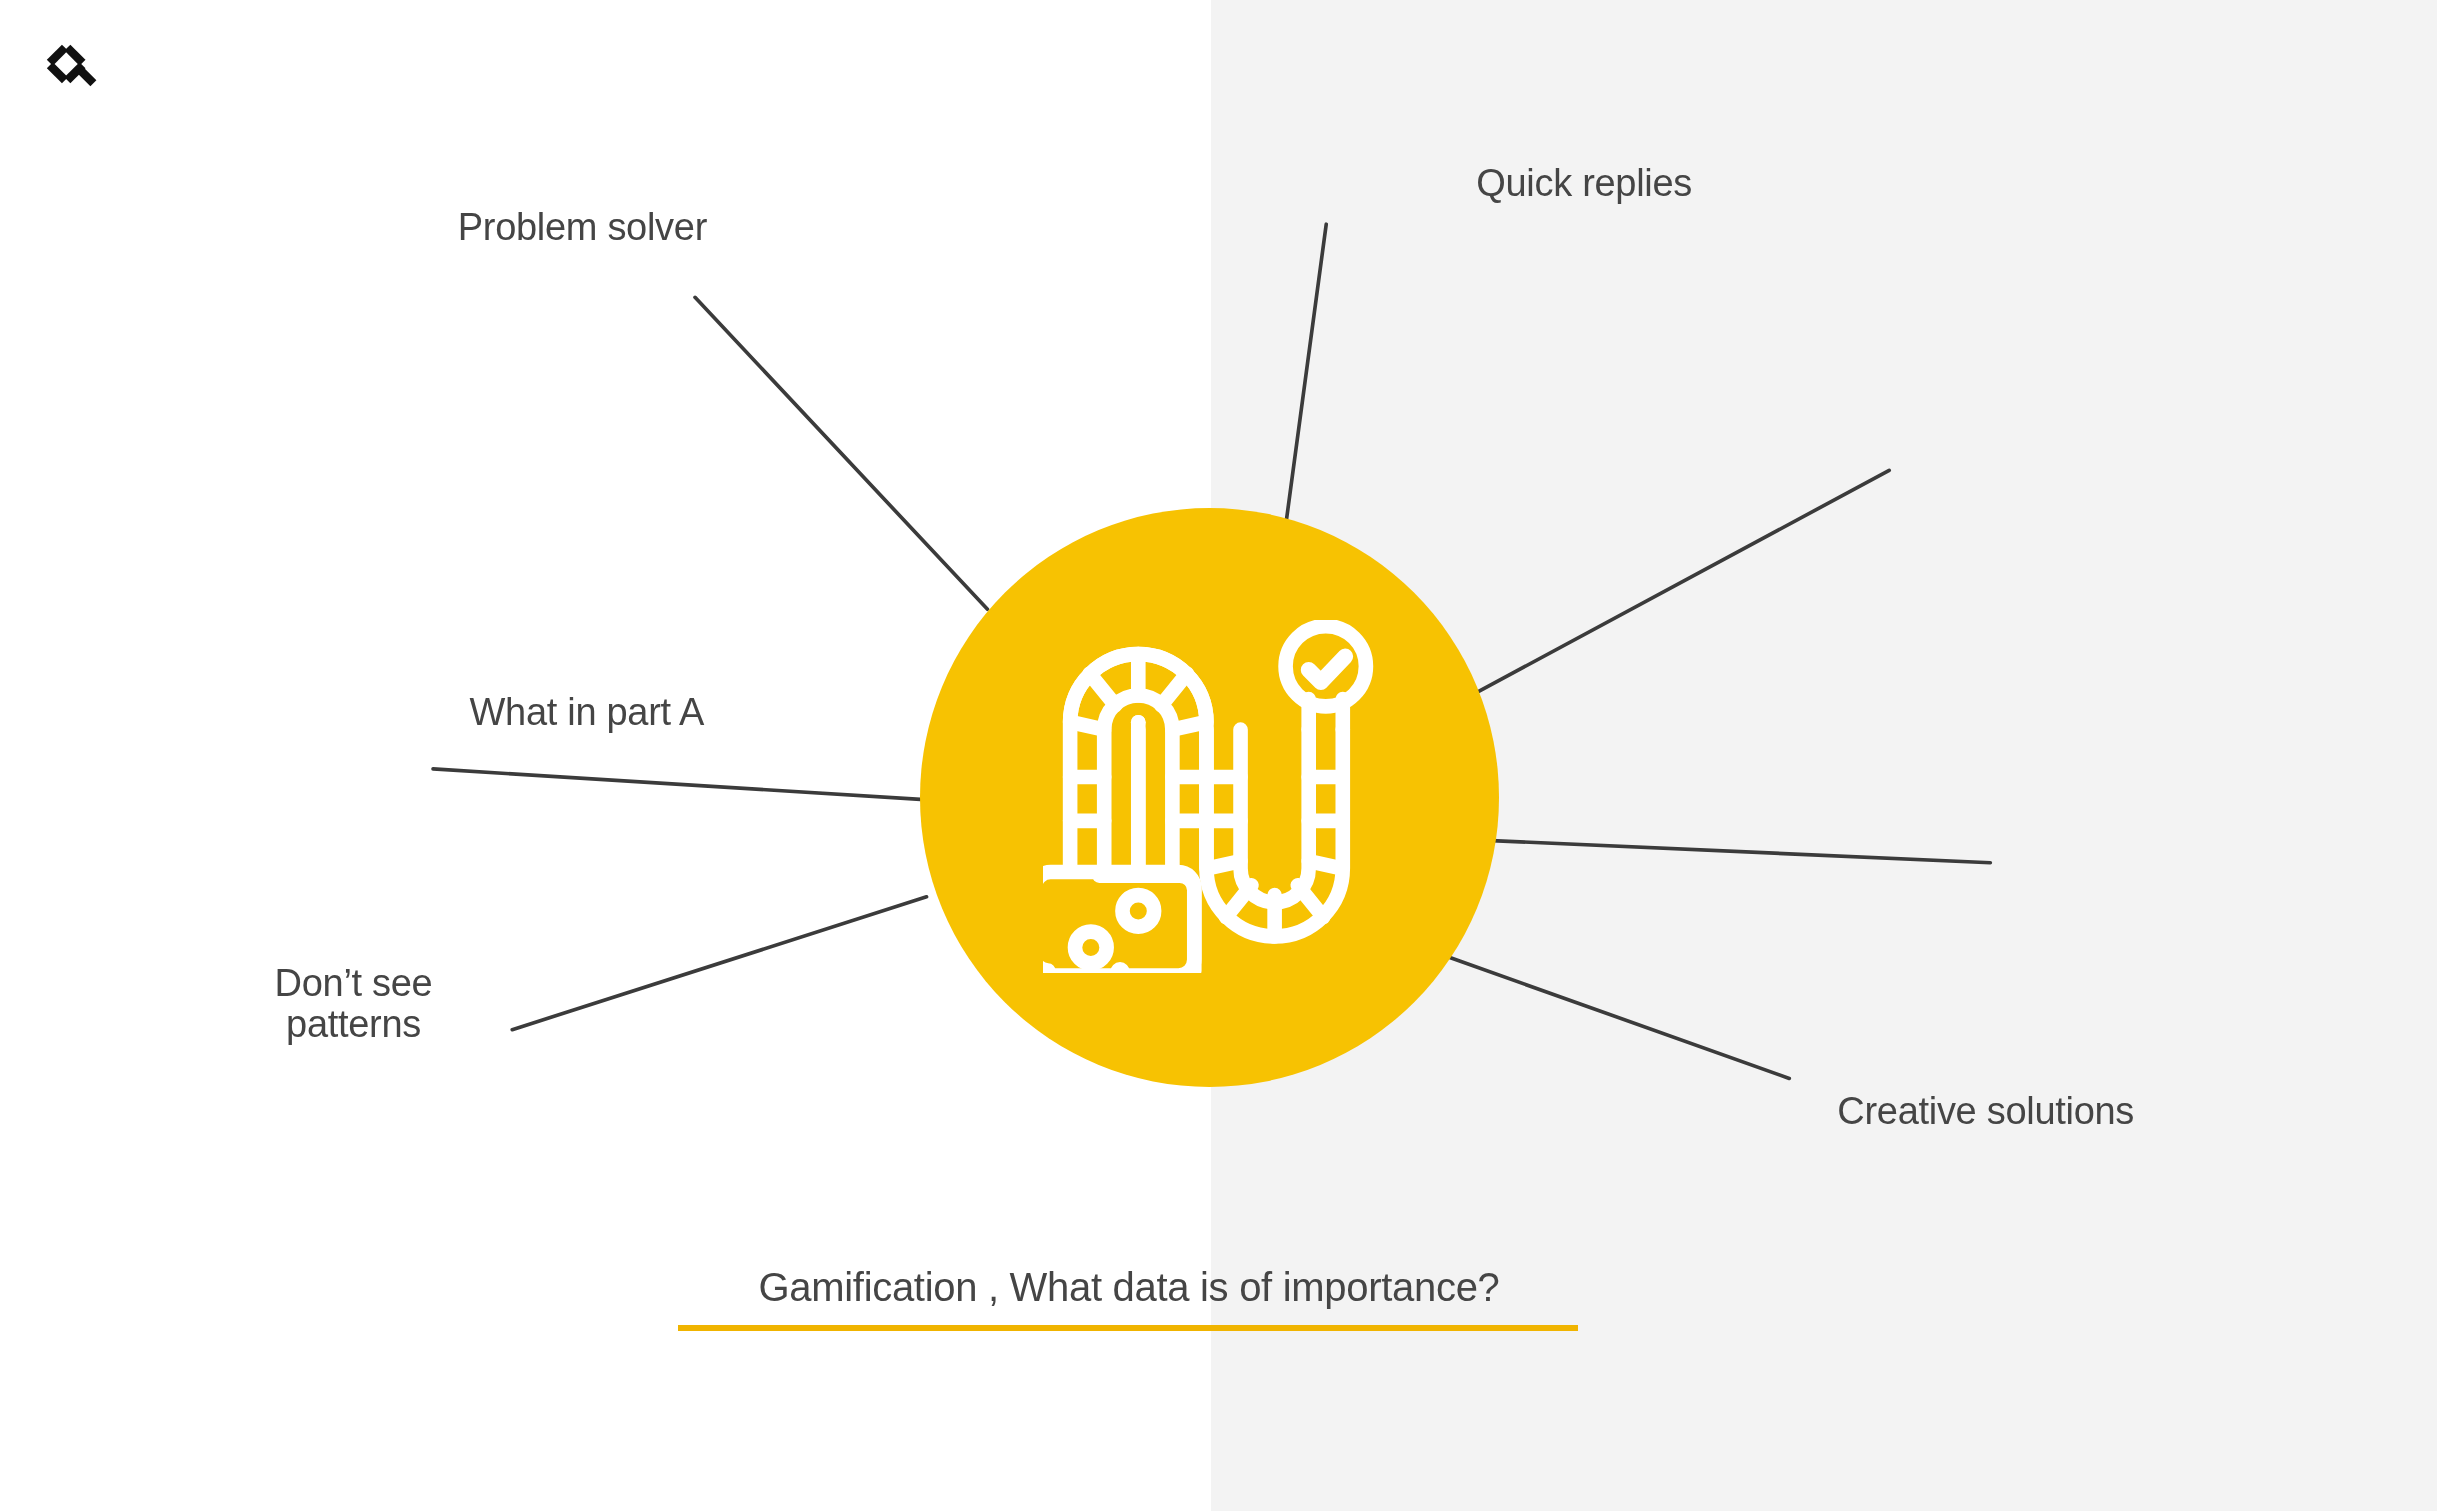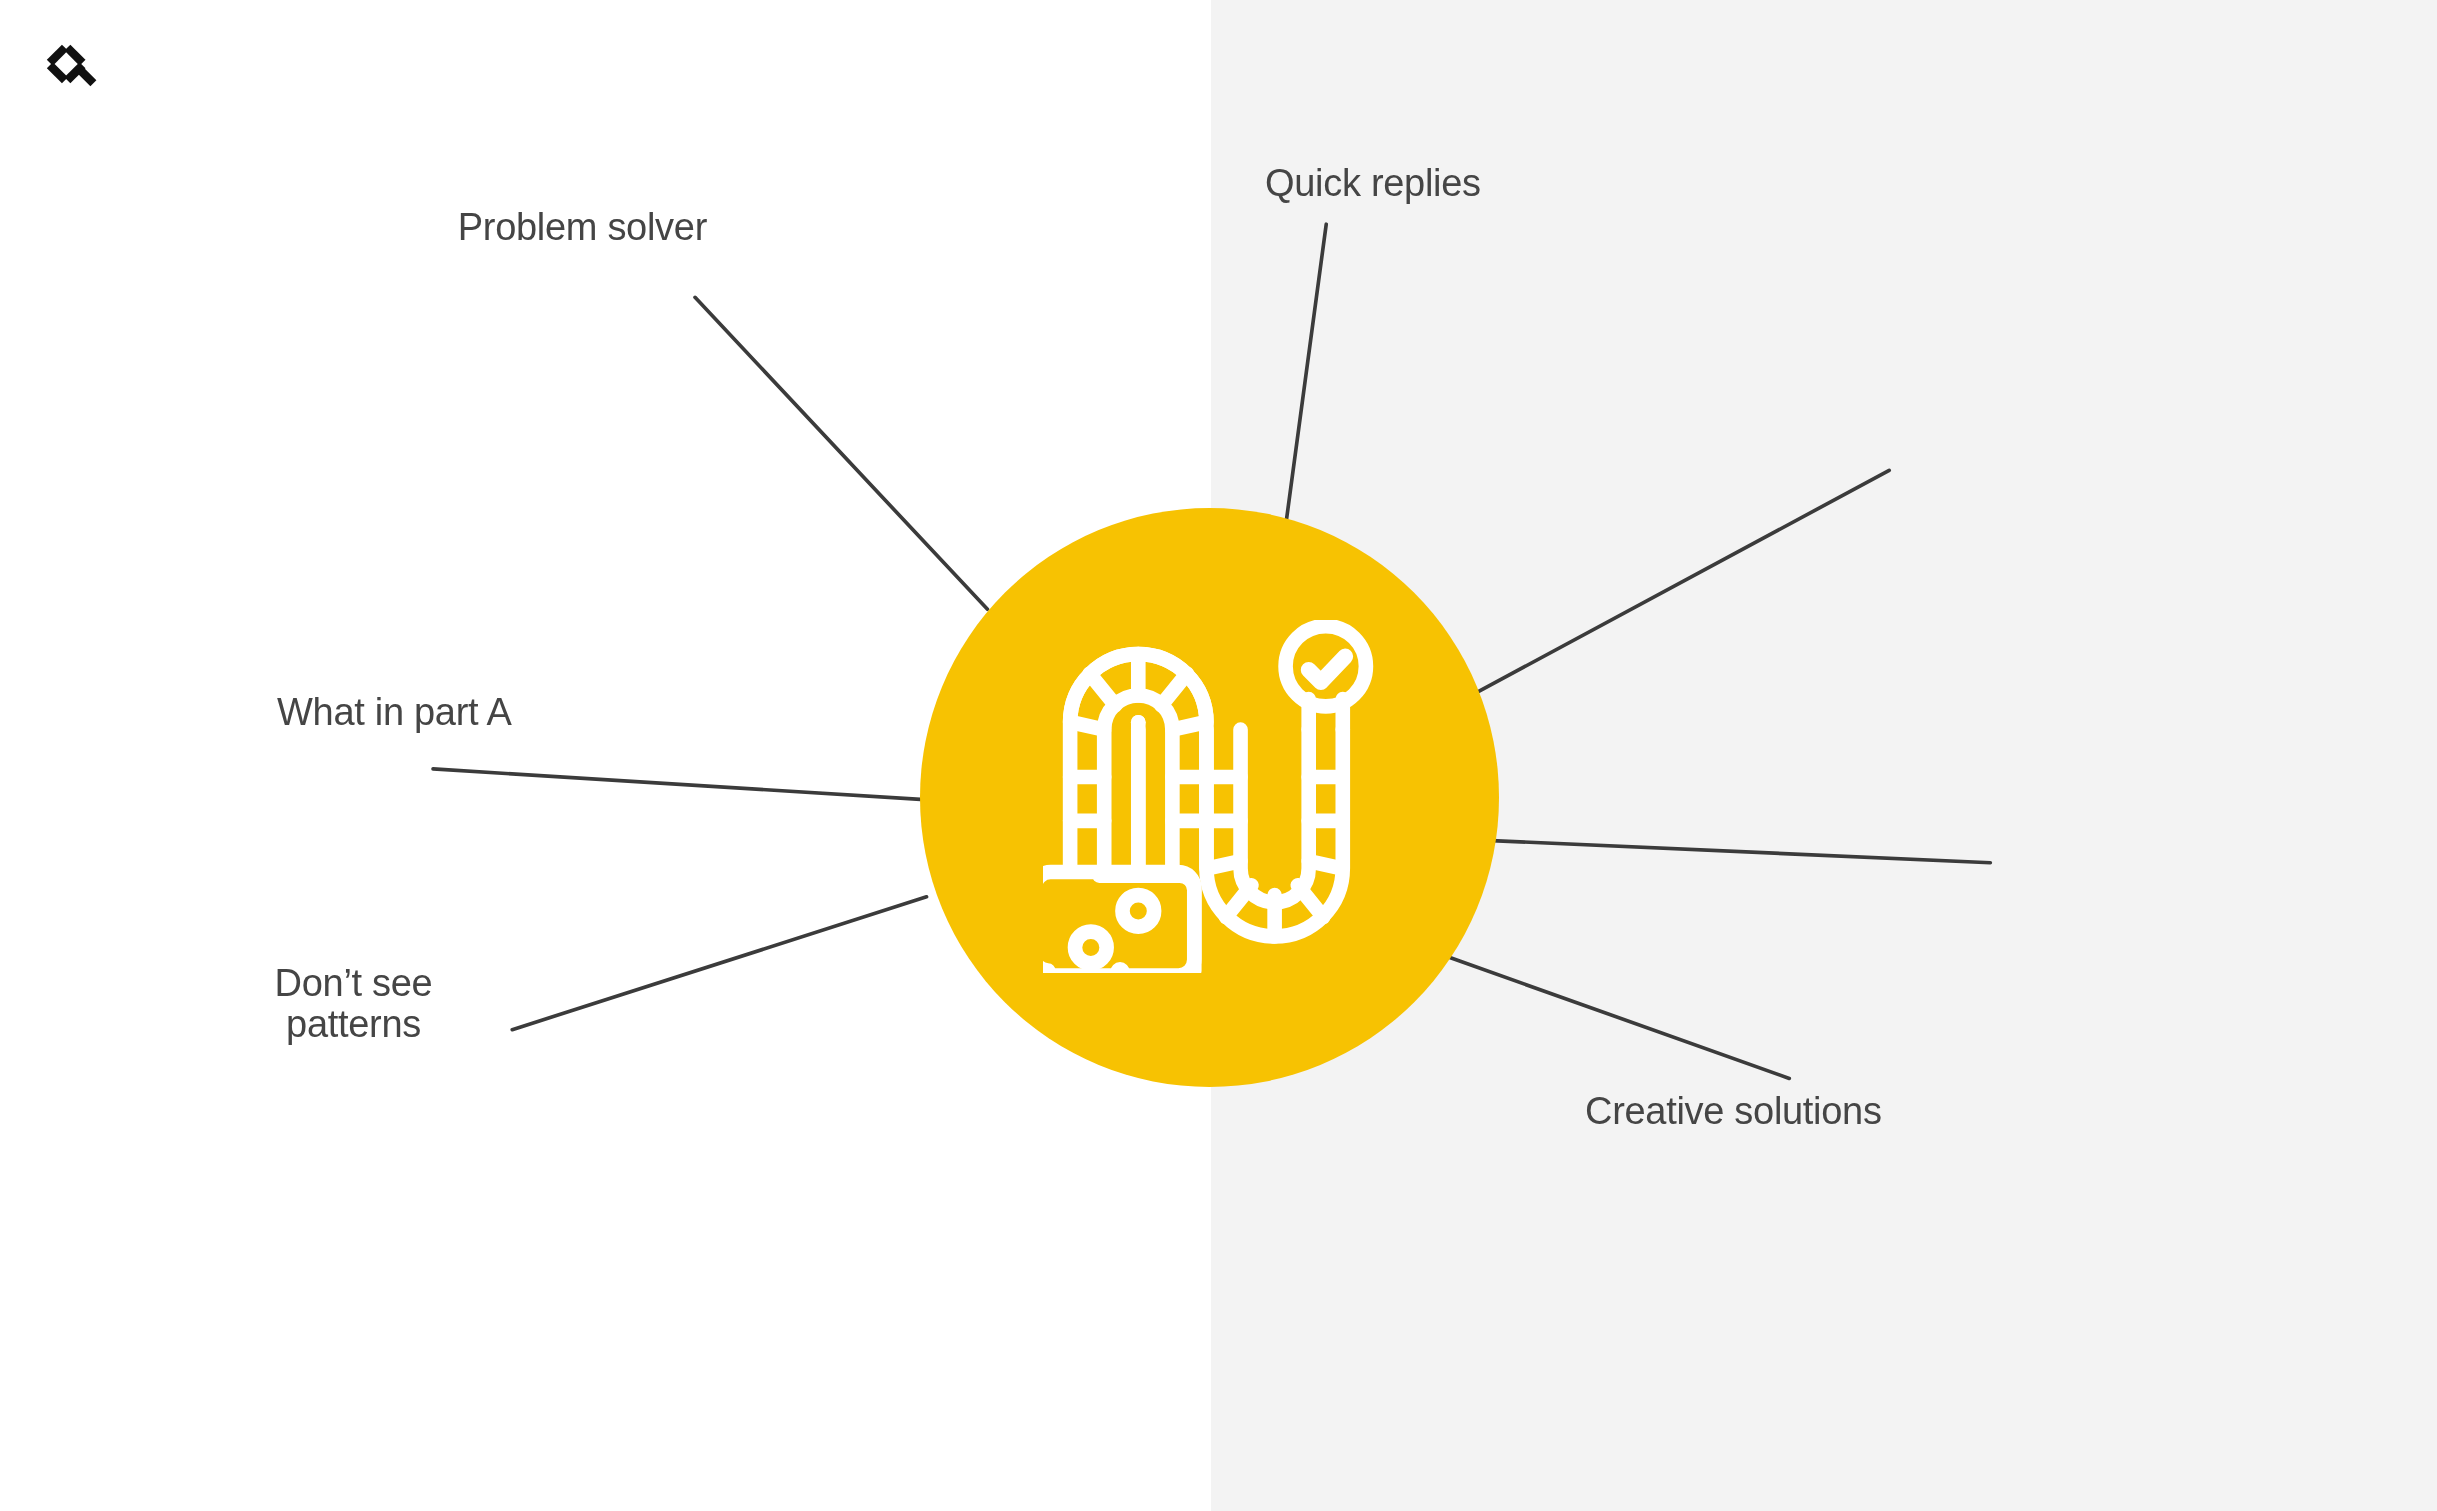--- a/index.html
+++ b/index.html
@@ -46,21 +46,21 @@
   }
   .label {
     position: absolute;
     color: #454545;
     font-size: 38px;
     line-height: 1.08;
     letter-spacing: -0.3px;
     white-space: pre-line;
   }
   .label.r { text-align: right; }
-  .label.l { text-align: left; }
+  .label.l { text-align: right; }
   .label.c { text-align: center; }
 
   .logo {
     position: absolute;
     left: 45px; top: 44px;
     width: 52px; height: 52px;
   }
 
   .title-wrap {
     position: absolute;
@@ -171,15 +171,19 @@
     <svg viewBox="0 0 86 86" width="52" height="52" fill="none" stroke="#111111" stroke-width="14" stroke-linecap="butt">
       <path d="M33 6 L8 31"></path>
       <path d="M37 6 L62 31"></path>
       <path d="M8 35 L33 60"></path>
       <path d="M37 60 L80 78" stroke-width="0"></path>
       <path d="M37 60 L62 35"></path>
       <path d="M56 41 L80 65"></path>
     </svg>
   </div>
 
+  <div class="title-wrap">
+    <div class="title-text">Gamification , What data is of importance?</div>
+    <div class="title-rule"></div>
+  </div>
 
 </div>
 
 
 </body></html>

